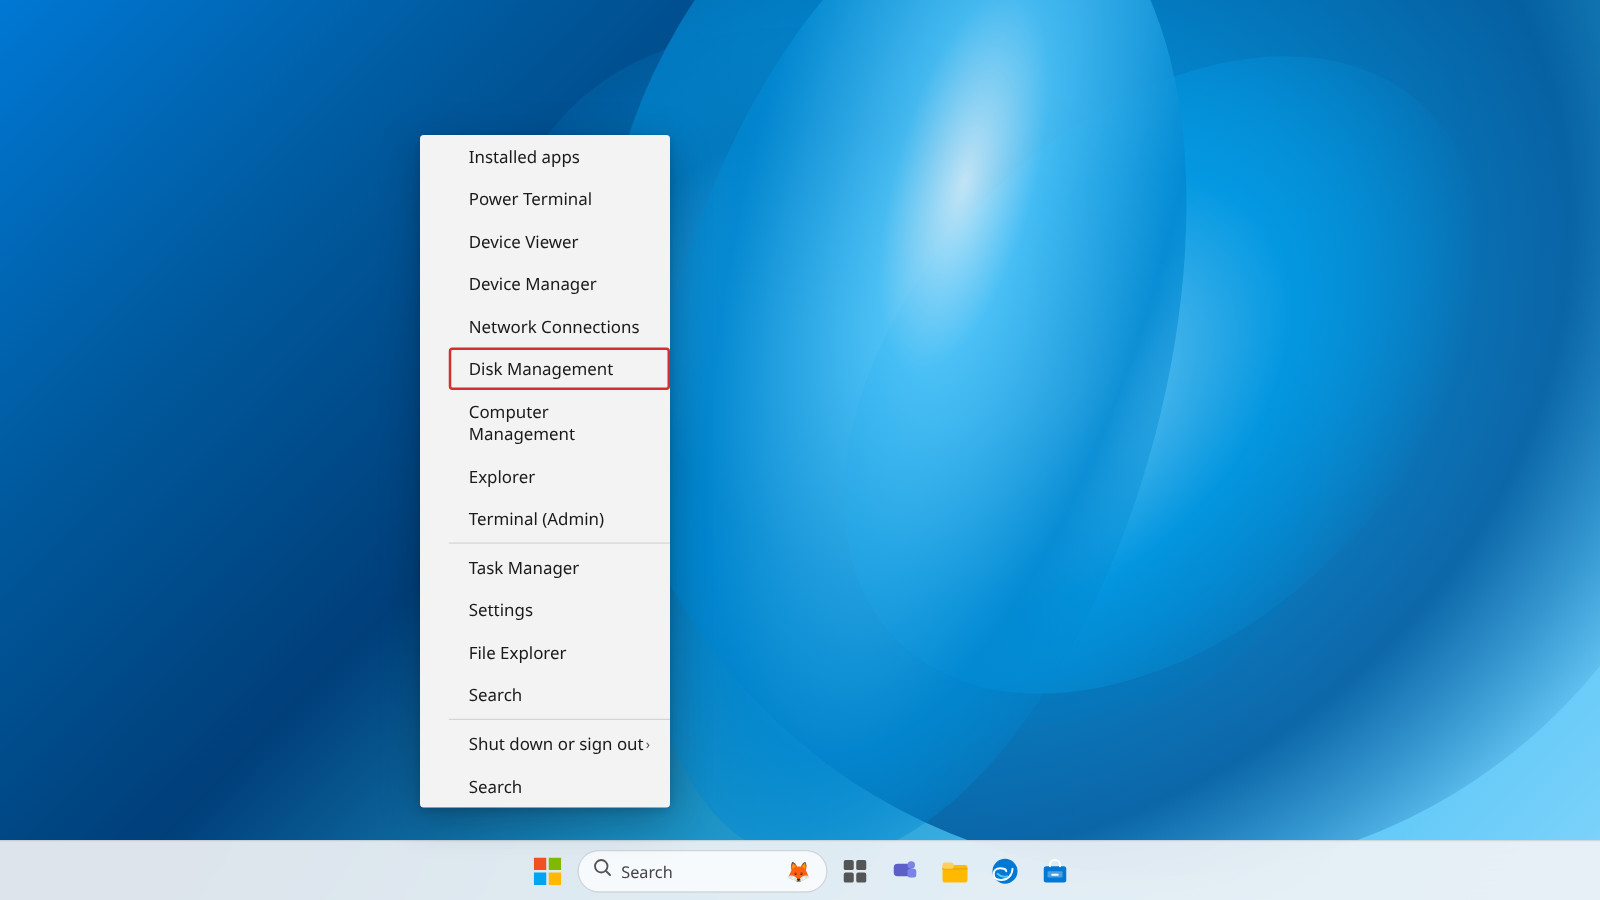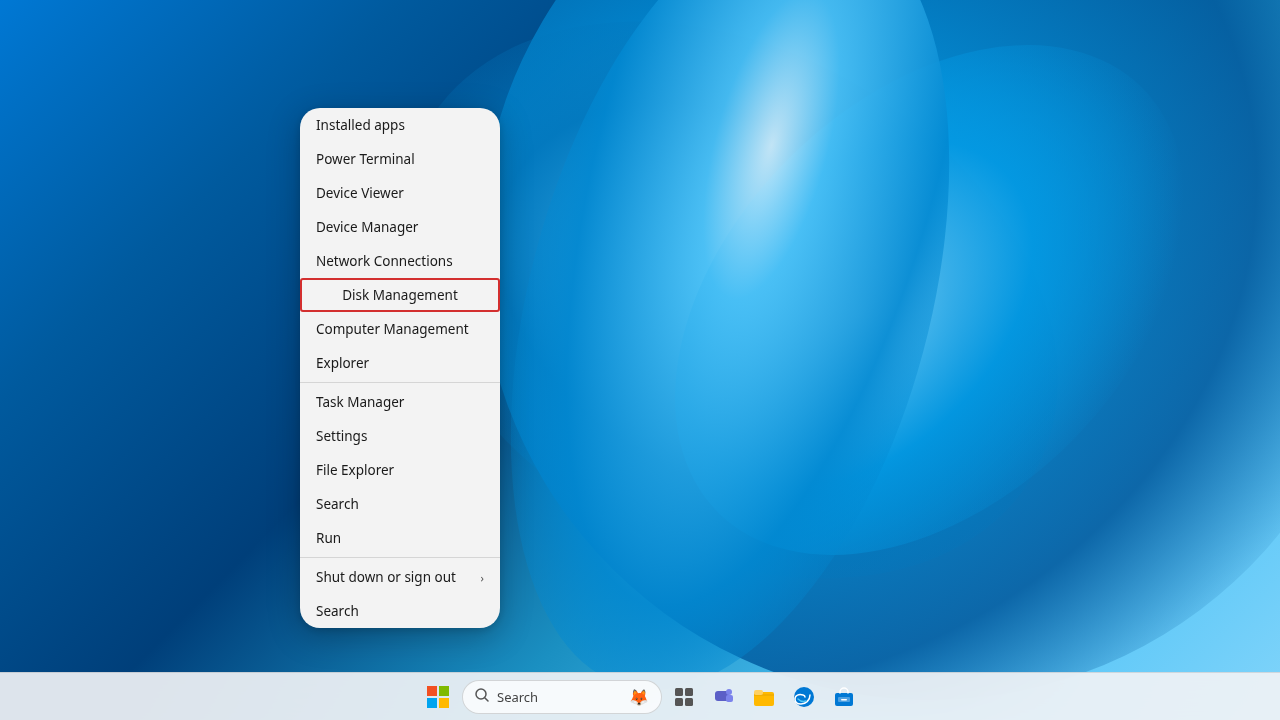--- a/index.html
+++ b/index.html
@@ -139,49 +139,49 @@
     }
 
     .taskbar-search-emoji {
       margin-left: auto;
       font-size: 16px;
     }
 
     
     .context-menu {
       position: absolute;
-      left: 300px;
+      left: 336px;
       top: 108px;
       width: 200px;
       background: #f3f3f3;
-      border-radius: 20px;
+      border-radius: 3px;
       box-shadow: 0 8px 32px rgba(0,0,0,0.25), 0 2px 8px rgba(0,0,0,0.15);
       overflow: hidden;
       z-index: 100;
+      padding-left: 23px;
     }
 
     .menu-item {
       display: flex;
       align-items: center;
       justify-content: space-between;
       padding: 8px 16px;
       font-size: 13.5px;
       color: #1a1a1a;
       cursor: pointer;
       user-select: none;
       min-height: 34px;
     }
 
     .menu-item.highlighted {
       background: transparent;
       outline: 2px solid #d32f2f;
       outline-offset: -2px;
       border-radius: 3px;
       color: #1a1a1a;
-      justify-content: center;
     }
 
     .menu-item .chevron {
       font-size: 11px;
       color: #555;
     }
 
     .menu-separator {
       height: 1px;
       background: rgba(0,0,0,0.12);
@@ -234,35 +234,35 @@
     </div>
     <div class="menu-item highlighted">
       <span>Disk Management</span>
     </div>
     <div class="menu-item">
       <span>Computer Management</span>
     </div>
     <div class="menu-item">
       <span>Explorer</span>
     </div>
+    <div class="menu-item">
+      <span>Terminal (Admin)</span>
+    </div>
     <div class="menu-separator"></div>
     <div class="menu-item">
       <span>Task Manager</span>
     </div>
     <div class="menu-item">
       <span>Settings</span>
     </div>
     <div class="menu-item">
       <span>File Explorer</span>
     </div>
     <div class="menu-item">
       <span>Search</span>
-    </div>
-    <div class="menu-item">
-      <span>Run</span>
     </div>
     <div class="menu-separator"></div>
     <div class="menu-item">
       <span>Shut down or sign out</span>
       <span class="chevron">›</span>
     </div>
     <div class="menu-item">
       <span>Search</span>
     </div>
   </div>

